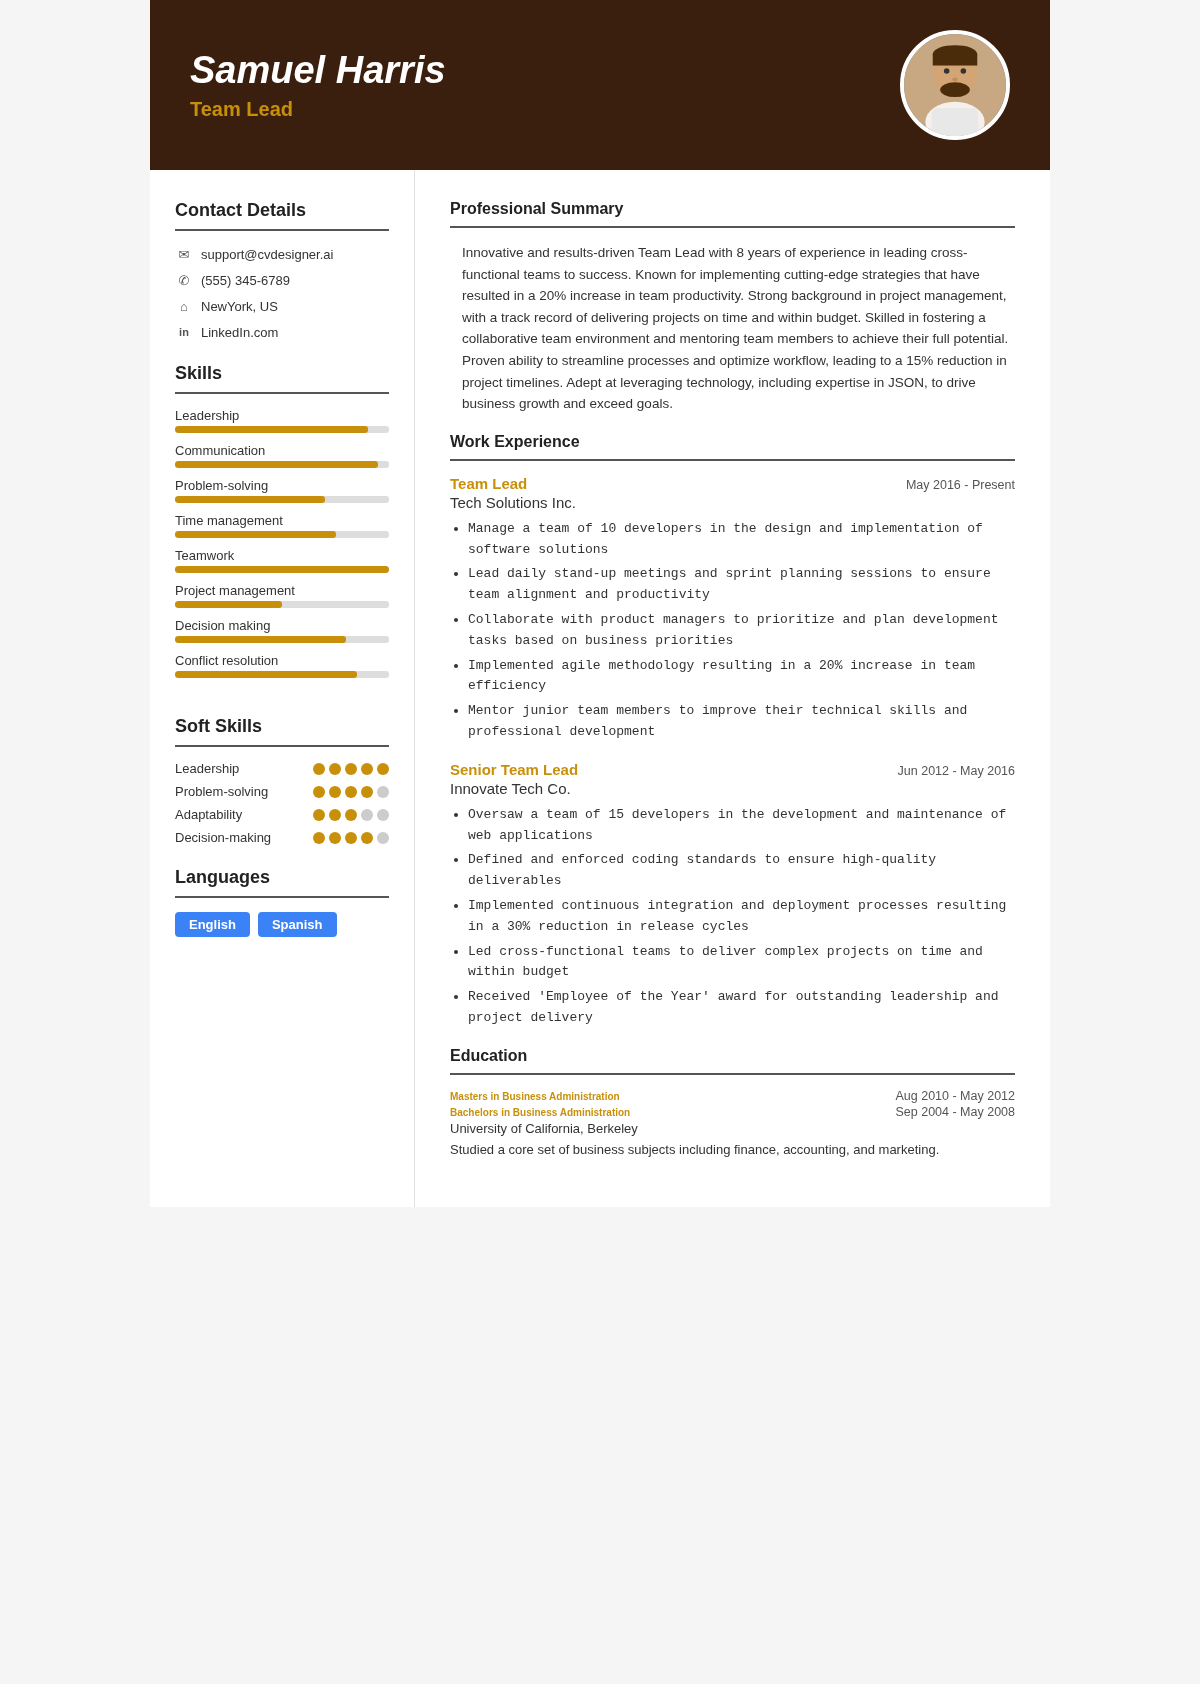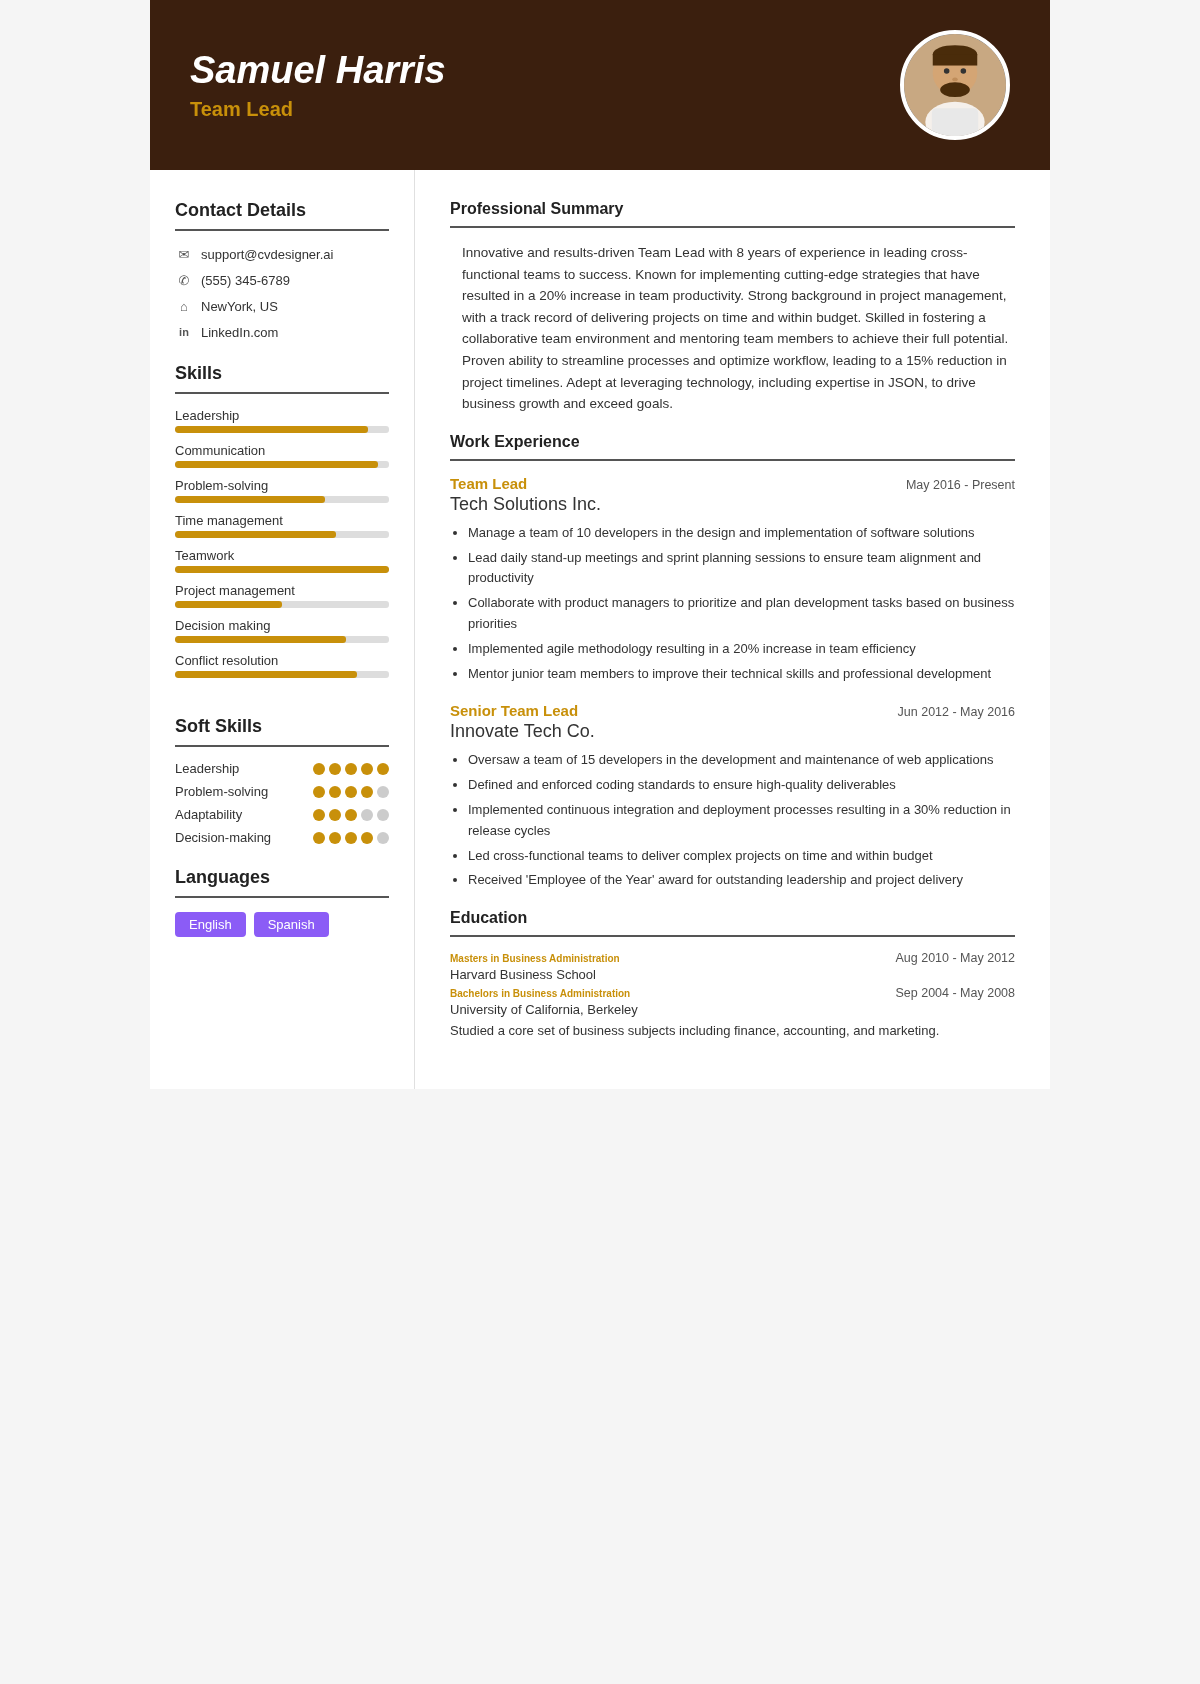--- a/index.html
+++ b/index.html
@@ -132,26 +132,26 @@
     }
     .dot.filled { background: #c8900a; }
     .dot.empty { background: #ccc; }
     .lang-tags {
       display: flex;
       gap: 8px;
       flex-wrap: wrap;
       margin-top: 10px;
     }
     .lang-tag {
-      background: #8b5cf6;
+      background: #3b82f6;
       color: white;
       padding: 5px 14px;
       border-radius: 4px;
       font-size: 13px;
-      font-weight: 400;
+      font-weight: 700;
     }
     .main-section-title {
       font-size: 16px;
       font-weight: bold;
       color: #222;
       margin-bottom: 8px;
       margin-top: 25px;
     }
     .main-section-title:first-child { margin-top: 0; }
     .main-divider {
@@ -174,27 +174,28 @@
     .job-title {
       color: #c8900a;
       font-size: 15px;
       font-weight: bold;
     }
     .job-date {
       font-size: 12.5px;
       color: #555;
     }
     .job-company {
-      font-size: 18px;
+      font-size: 15px;
       color: #333;
       margin-bottom: 8px;
     }
     .job-bullets {
       padding-left: 18px;
       margin-bottom: 18px;
+      font-family: Liberation Mono, monospace;
     }
     .job-bullets li {
       font-size: 13px;
       line-height: 1.6;
       color: #333;
       margin-bottom: 4px;
     }
     .edu-title {
       color: #c8900a;
       font-size: 10px;
@@ -420,21 +421,20 @@
 
     <div class="main-section-title" style="margin-top:10px;">Education</div>
     <hr class="main-divider">
 
     <div id="education-list">
         <div>
       <div class="job-header">
         <span class="edu-title">Masters in Business Administration</span>
         <span class="job-date">Aug 2010 - May 2012</span>
       </div>
-      <div class="edu-school">Harvard Business School</div>
     </div>
         <div>
       <div class="job-header">
         <span class="edu-title">Bachelors in Business Administration</span>
         <span class="job-date">Sep 2004 - May 2008</span>
       </div>
       <div class="edu-school">University of California, Berkeley</div>
       <div class="edu-desc">Studied a core set of business subjects including finance, accounting, and marketing.</div>
     </div>
       </div>

